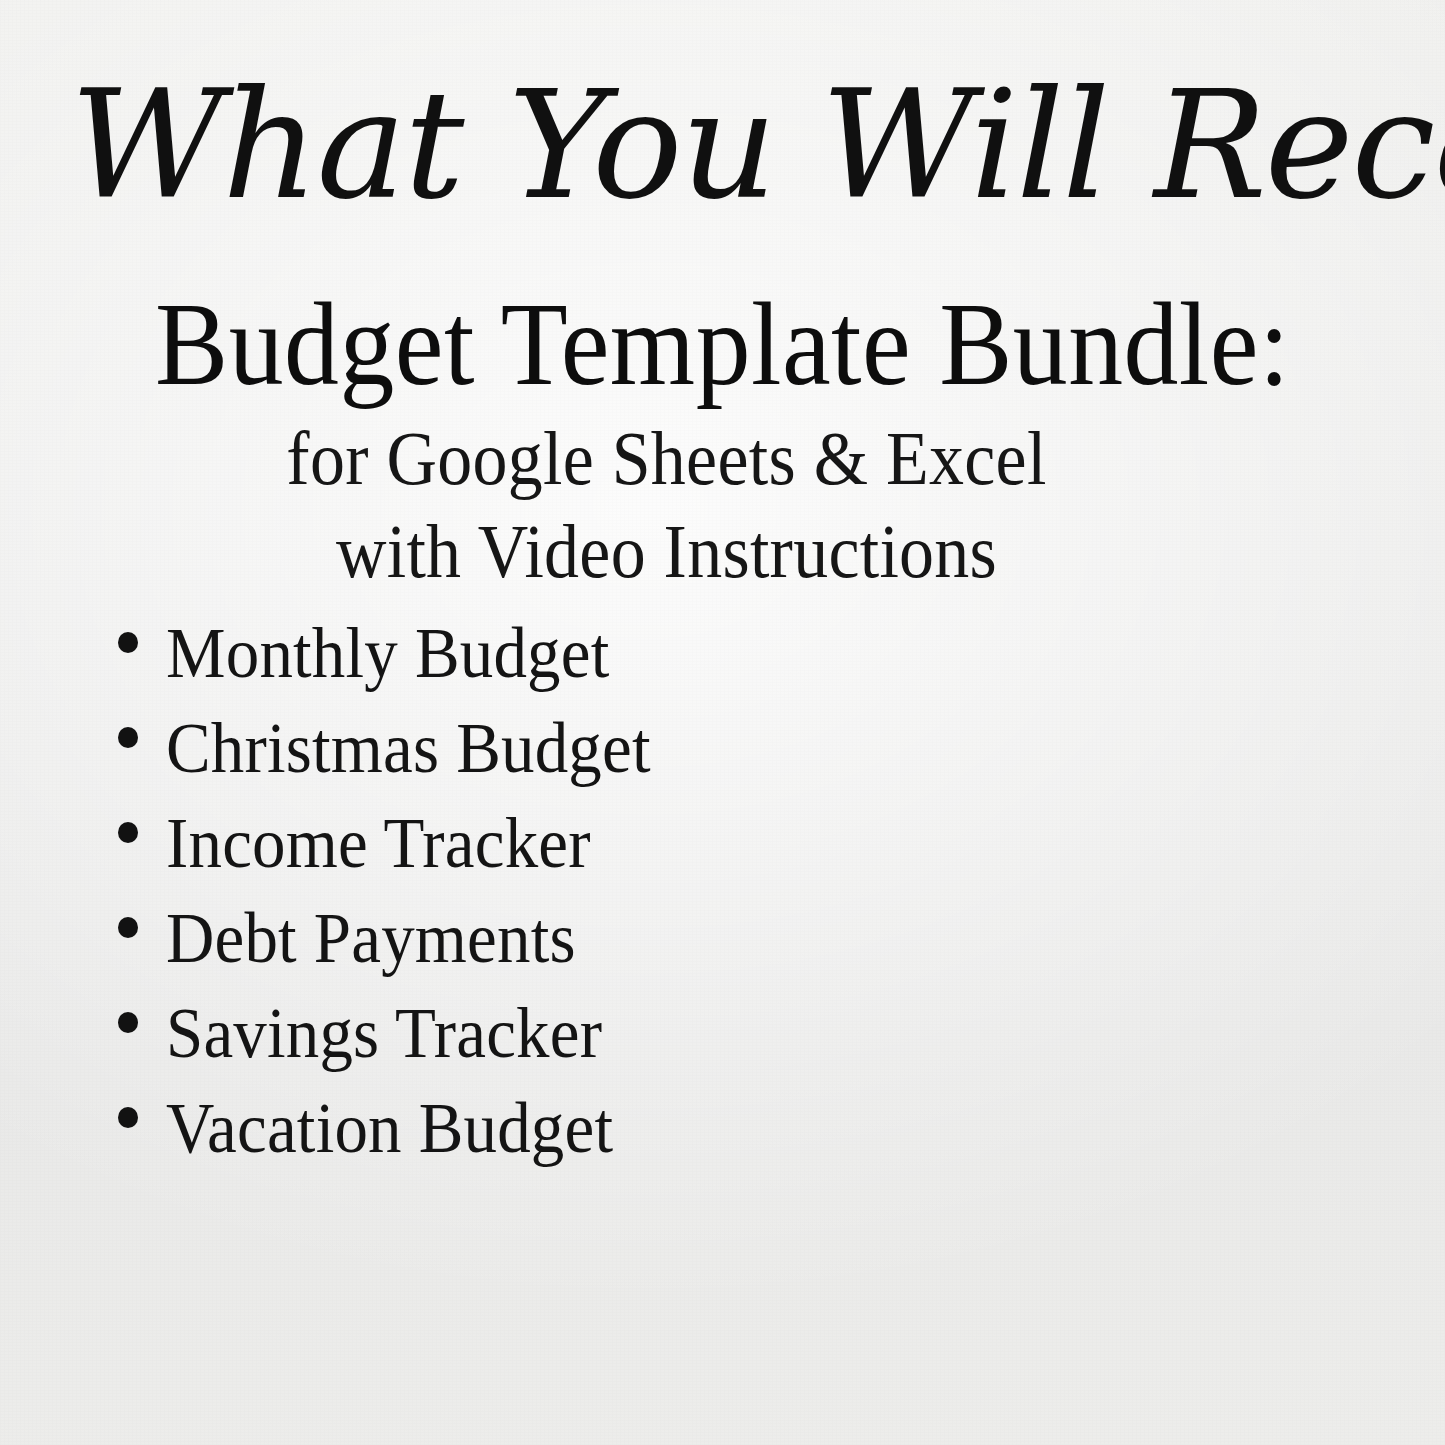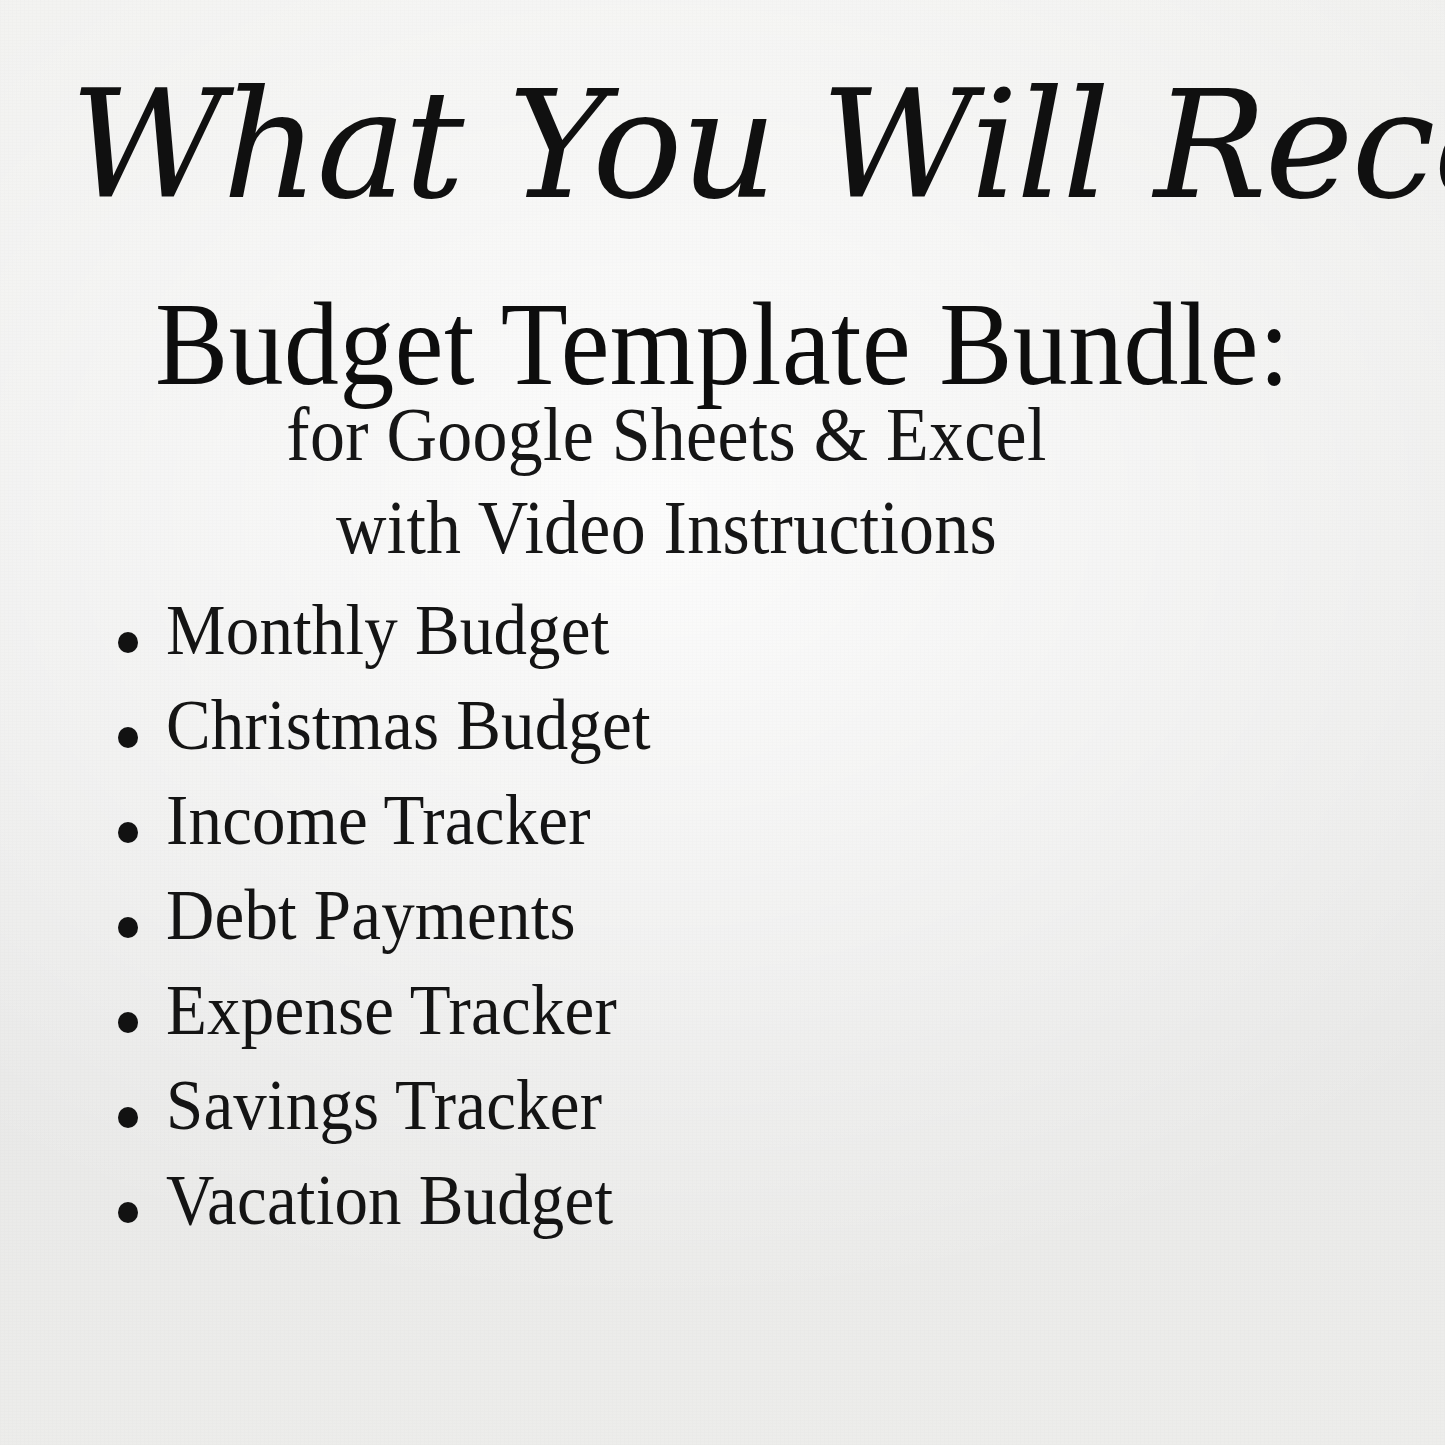--- a/index.html
+++ b/index.html
@@ -84,21 +84,21 @@
     white-space: nowrap;
     color: #0d0d0d;
     transform: scaleX(0.93);
     transform-origin: 50% 50%;
   }
 
   
   .subtitle-block {
     position: absolute;
     left: 0;
-    top: 388px;
+    top: 412px;
     width: 1333px;
     text-align: center;
   }
   .subtitle-line {
     font-family: "Liberation Serif", "DejaVu Serif", serif;
     font-size: 76px;
     line-height: 1.22;
     letter-spacing: 0.3px;
     color: #161616;
     white-space: nowrap;
@@ -114,21 +114,21 @@
     width: 1445px;
     list-style: none;
     margin: 0;
     padding: 0;
   }
   .feature-item {
     position: relative;
     height: 95px;
     padding-left: 166px;
     display: flex;
-    align-items: flex-start;
+    align-items: flex-end;
   }
   .bullet-dot {
     position: absolute;
     left: 118px;
     top: 50%;
     margin-top: -10px;
     width: 20px;
     height: 21px;
     border-radius: 50%;
     background: #121212;
@@ -177,24 +177,20 @@
     <li class="feature-item">
       <span class="bullet-dot"></span>
       <span class="feature-label">Income Tracker</span>
     </li>
     <li class="feature-item">
       <span class="bullet-dot"></span>
       <span class="feature-label">Debt Payments</span>
     </li>
     <li class="feature-item">
       <span class="bullet-dot"></span>
-      <span class="feature-label">Expense Tracker</span>
-    </li>
-    <li class="feature-item">
-      <span class="bullet-dot"></span>
       <span class="feature-label">Savings Tracker</span>
     </li>
     <li class="feature-item">
       <span class="bullet-dot"></span>
       <span class="feature-label">Vacation Budget</span>
     </li>
   </ul>
 
 </div>
 

